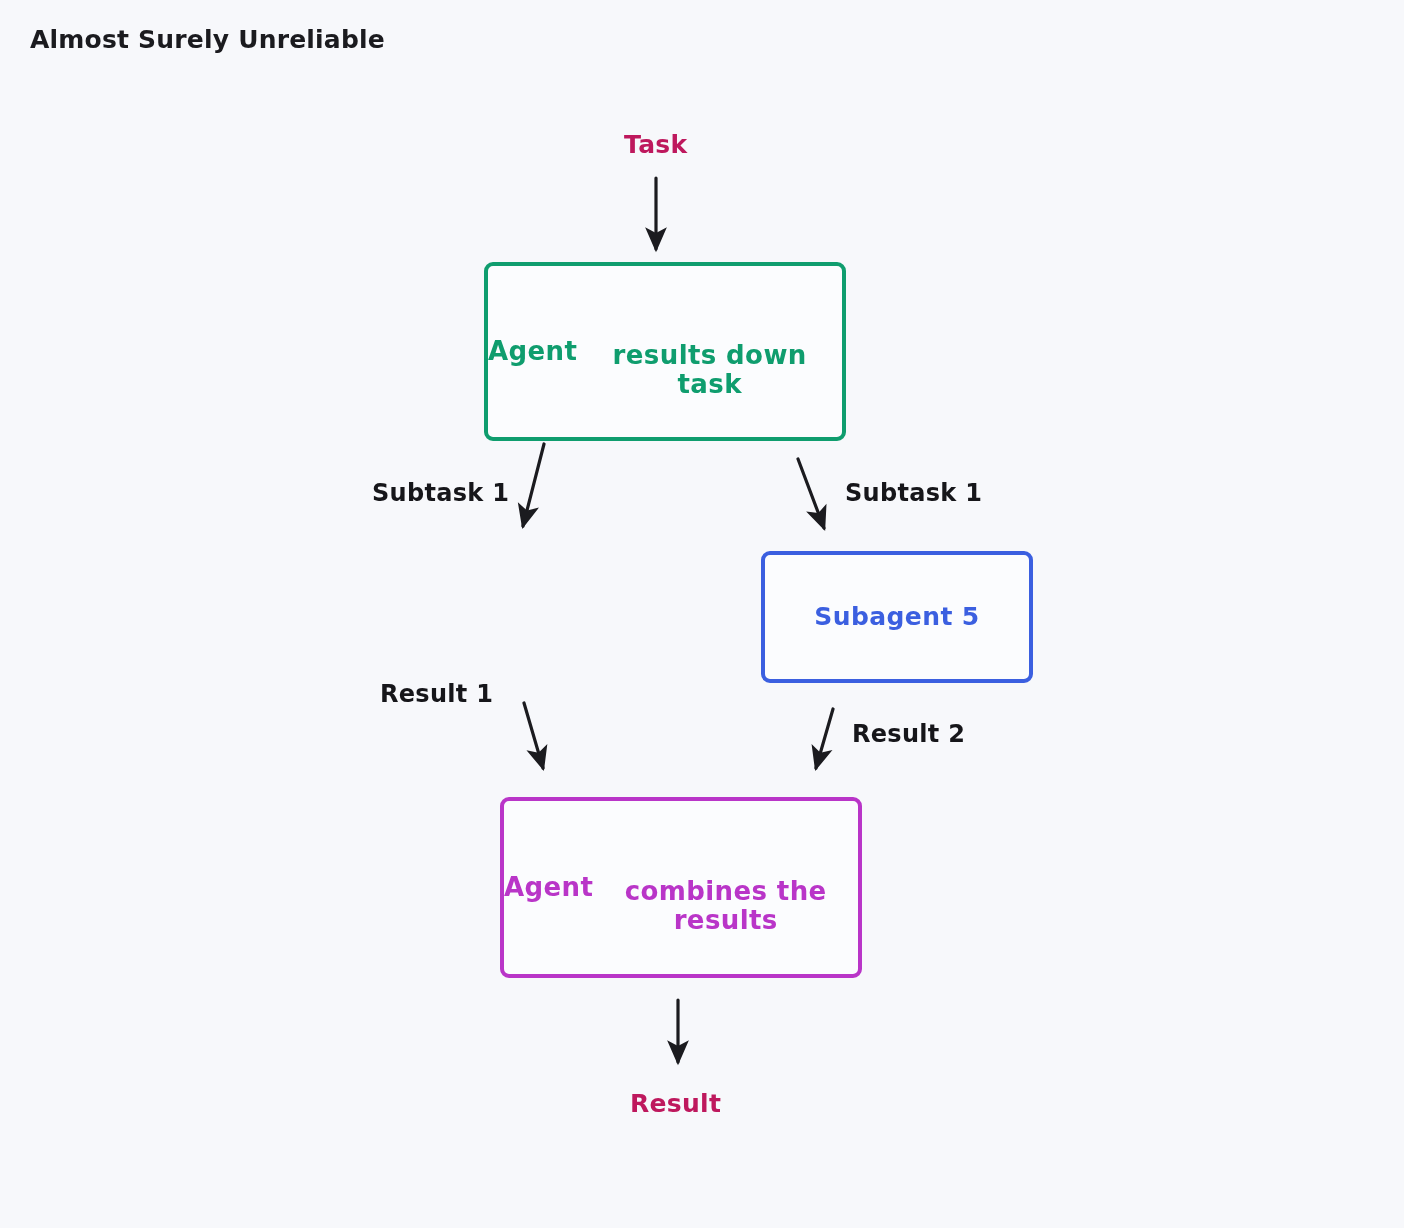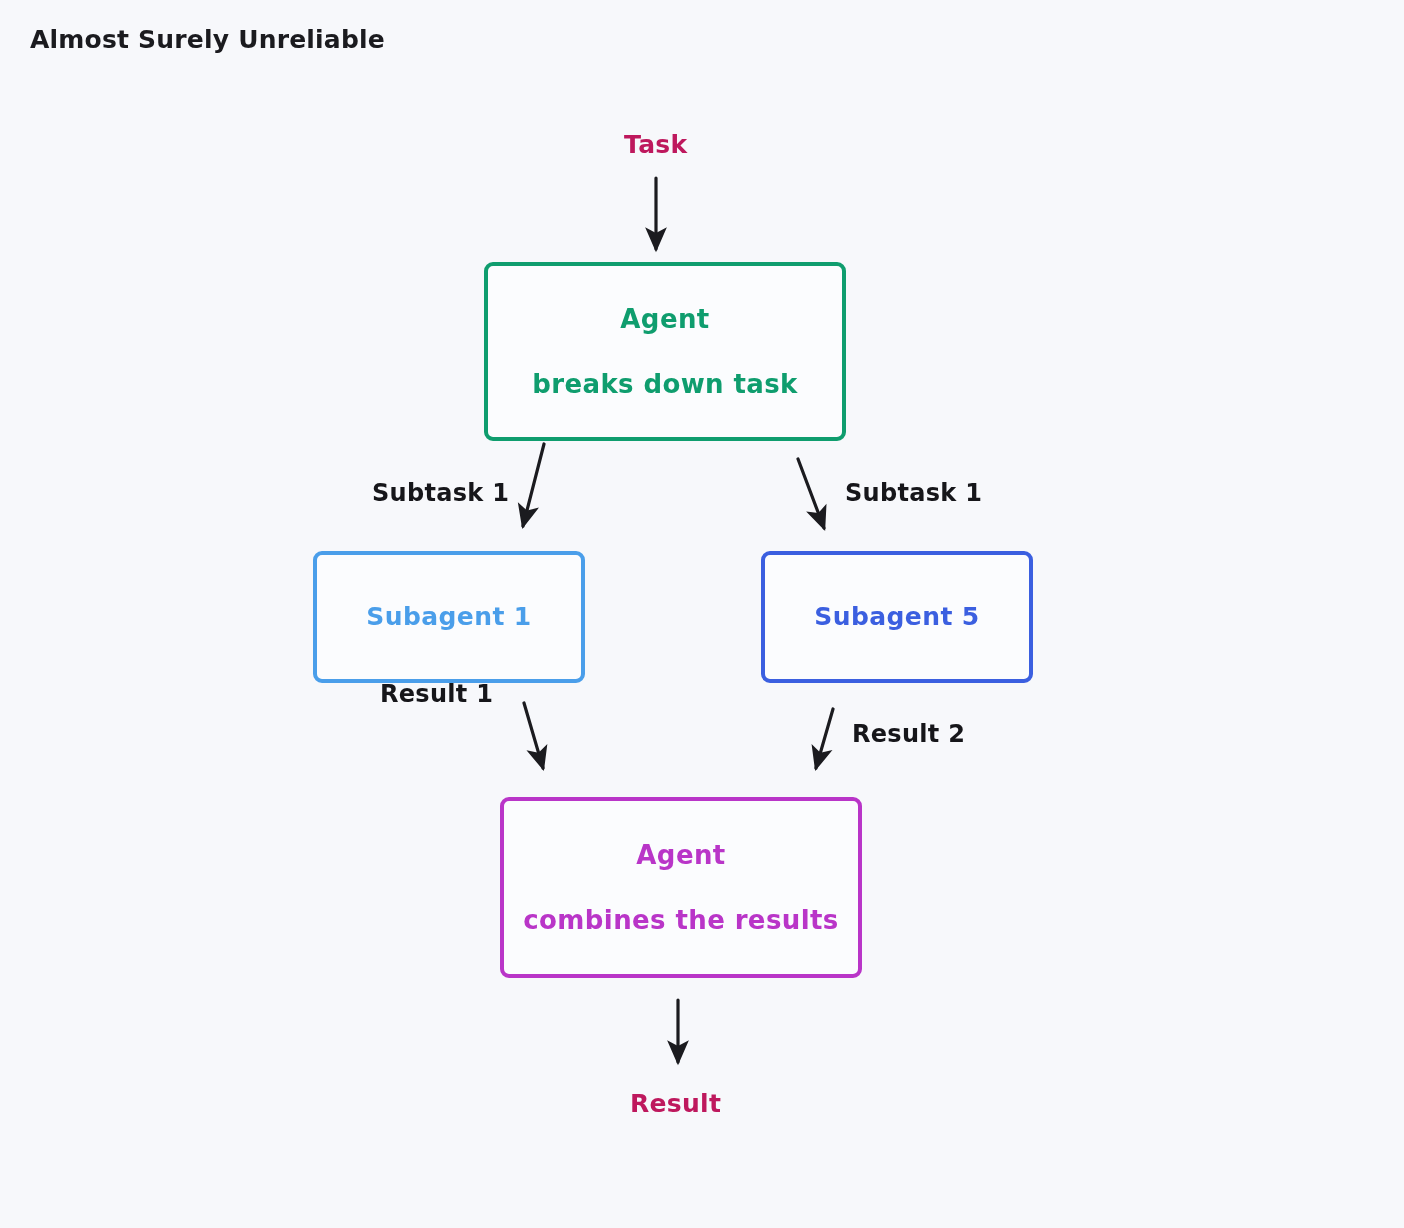--- a/index.html
+++ b/index.html
@@ -47,21 +47,21 @@
 
   
   .node {
     position: absolute;
     box-sizing: border-box;
     background: #fbfcfe;
     border-style: solid;
     border-width: 4px;
     border-radius: 9px;
     display: flex;
-    flex-direction: column;
+    flex-direction: row;
     align-items: center;
     justify-content: center;
     font-family: "DejaVu Sans", sans-serif;
     font-weight: 700;
     text-align: center;
   }
 
   .node .line1 {
     font-size: 26px;
     letter-spacing: 0.4px;
@@ -183,26 +183,23 @@
   <div class="edge-label" id="label-subtask-1">Subtask 1</div>
 
   <div class="edge-label" id="label-subtask-2">Subtask 1</div>
 
   <div class="edge-label" id="label-result-1">Result 1</div>
 
   <div class="edge-label" id="label-result-2">Result 2</div>
 
   <div class="node" id="node-agent-breakdown">
     <span class="line1">Agent</span>
-    <span class="line2">breaks down task</span>
+    <span class="line2">results down task</span>
   </div>
 
-  <div class="node single" id="node-subagent-1">
-    <span class="line1">Subagent 1</span>
-  </div>
 
   <div class="node single" id="node-subagent-2">
     <span class="line1">Subagent 5</span>
   </div>
 
   <div class="node" id="node-agent-combine">
     <span class="line1">Agent</span>
     <span class="line2">combines the results</span>
   </div>
 

